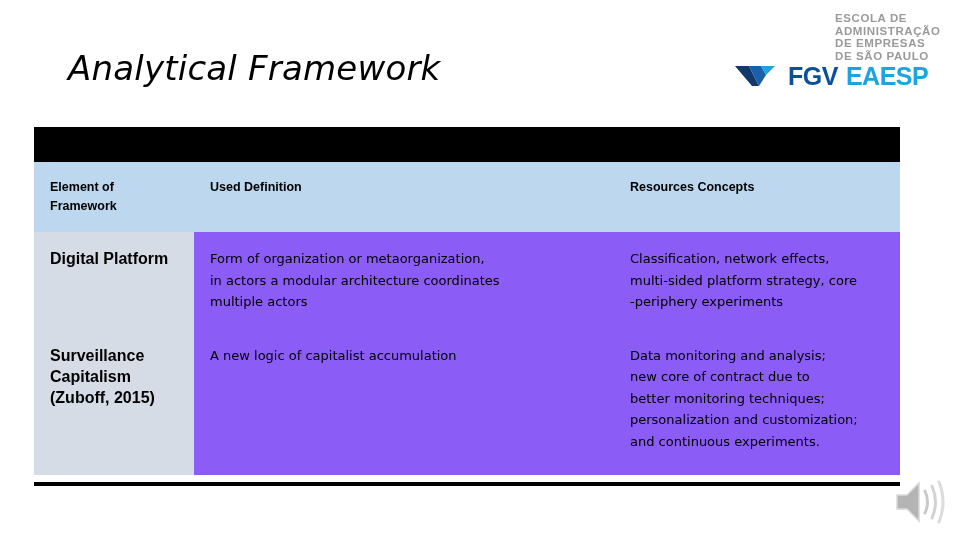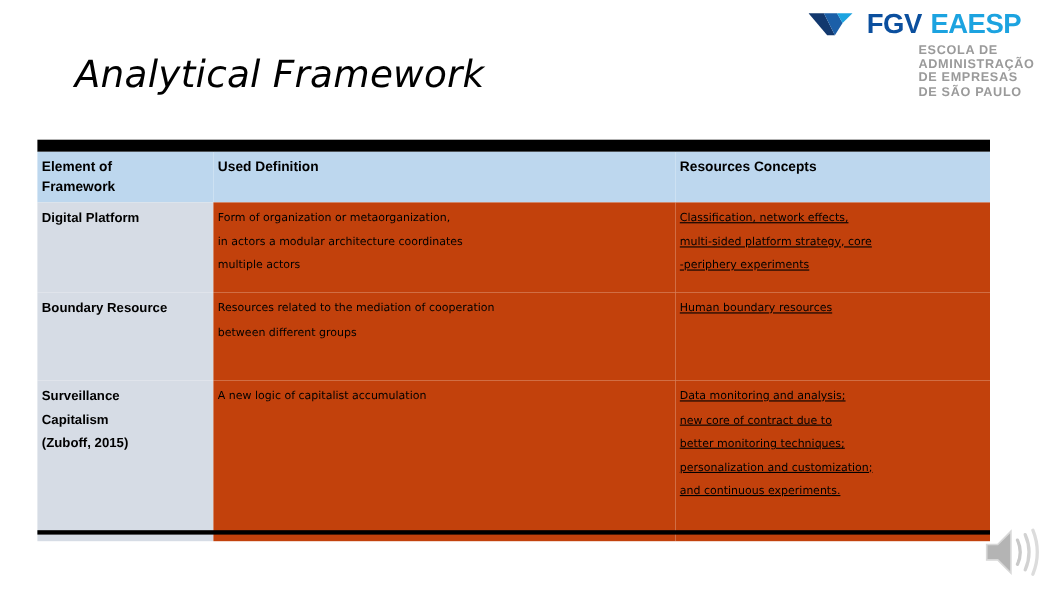--- a/index.html
+++ b/index.html
@@ -85,21 +85,21 @@
     top: 127px;
     width: 866px;
     border-collapse: collapse;
     table-layout: fixed;
   }
   #framework-table .top-rule {
     height: 3px;
     background: #000000;
   }
   #framework-table td, #framework-table th {
-    padding: 4px;
+    padding: 16px;
     vertical-align: top;
     text-align: left;
   }
   .col-a { width: 160px; }
   .col-b { width: 420px; }
   .col-c { width: 286px; }
 
   
   .hdr-cell {
     background: #bdd7ee;
@@ -112,35 +112,35 @@
   }
   .hdr-a { padding-left: 3px; }
   .hdr-b { text-align: center; }
   .hdr-c { text-align: center; }
 
   
   .cell-a {
     background: #d6dce5;
     font-family: "Liberation Sans", sans-serif;
     font-weight: bold;
-    font-size: 12px;
+    font-size: 16px;
     line-height: 21px;
     padding-left: 3px;
     vertical-align: middle;
   }
   .cell-b, .cell-c {
-    background: #c2410c;
+    background: #8b5cf6;
     font-family: "DejaVu Sans", sans-serif;
     font-weight: 400;
-    font-size: 10px;
+    font-size: 13px;
     line-height: 21.5px;
     vertical-align: middle;
   }
   .cell-b { padding-left: 34px; padding-right: 8px; }
-  .cell-c { padding-left: 18px; padding-right: 6px; text-decoration: underline; }
+  .cell-c { padding-left: 18px; padding-right: 6px; }
 
   .r1 { height: 82px; }
   .r2 { height: 80px; }
   .r3 { height: 146px; }
 
   #bottom-rule {
     position: absolute;
     left: 34px;
     top: 482px;
     width: 866px;
@@ -154,35 +154,35 @@
     left: 893px;
     top: 476px;
     width: 54px;
     height: 52px;
   }
 </style>
 </head>
 <body>
 
 <div id="logo">
+  <div id="logo-sub">
+    <div>ESCOLA DE</div>
+    <div>ADMINISTRAÇÃO</div>
+    <div>DE EMPRESAS</div>
+    <div>DE SÃO PAULO</div>
+  </div>
   <div id="logo-top">
     <svg id="logo-mark" viewBox="0 0 46 24">
       <polygon points="0,2 14,2 24,22 17,22" fill="#12386e"></polygon>
       <polygon points="14,2 26,2 31,11 24,22" fill="#1b5fa8"></polygon>
       <polygon points="26,2 40,2 31,11" fill="#1ca3e0"></polygon>
     </svg>
     <span id="logo-fgv">FGV</span>
     <span id="logo-eaesp">EAESP</span>
   </div>
-  <div id="logo-sub">
-    <div>ESCOLA DE</div>
-    <div>ADMINISTRAÇÃO</div>
-    <div>DE EMPRESAS</div>
-    <div>DE SÃO PAULO</div>
-  </div>
 </div>
 
 <div id="page-title">Analytical Framework</div>
 
 <table id="framework-table">
   <colgroup>
     <col class="col-a">
       <col class="col-b">
       <col class="col-c">
   </colgroup>
@@ -208,32 +208,20 @@
         <div>in actors a modular architecture coordinates</div>
         <div>multiple actors</div>
       </td>
       <td class="cell-c">
         <div>Classification, network effects,</div>
         <div>multi-sided platform strategy, core</div>
         <div>-periphery experiments</div>
       </td>
     </tr>
 
-    <tr class="r2">
-      <td class="cell-a">
-        <div>Boundary Resource</div>
-      </td>
-      <td class="cell-b">
-        <div>Resources related to the mediation of cooperation</div>
-        <div>between different groups</div>
-      </td>
-      <td class="cell-c">
-        <div>Human boundary resources</div>
-      </td>
-    </tr>
 
     <tr class="r3">
       <td class="cell-a">
         <div>Surveillance</div>
         <div>Capitalism</div>
         <div>(Zuboff, 2015)</div>
       </td>
       <td class="cell-b">
         <div>A new logic of capitalist accumulation</div>
       </td>

